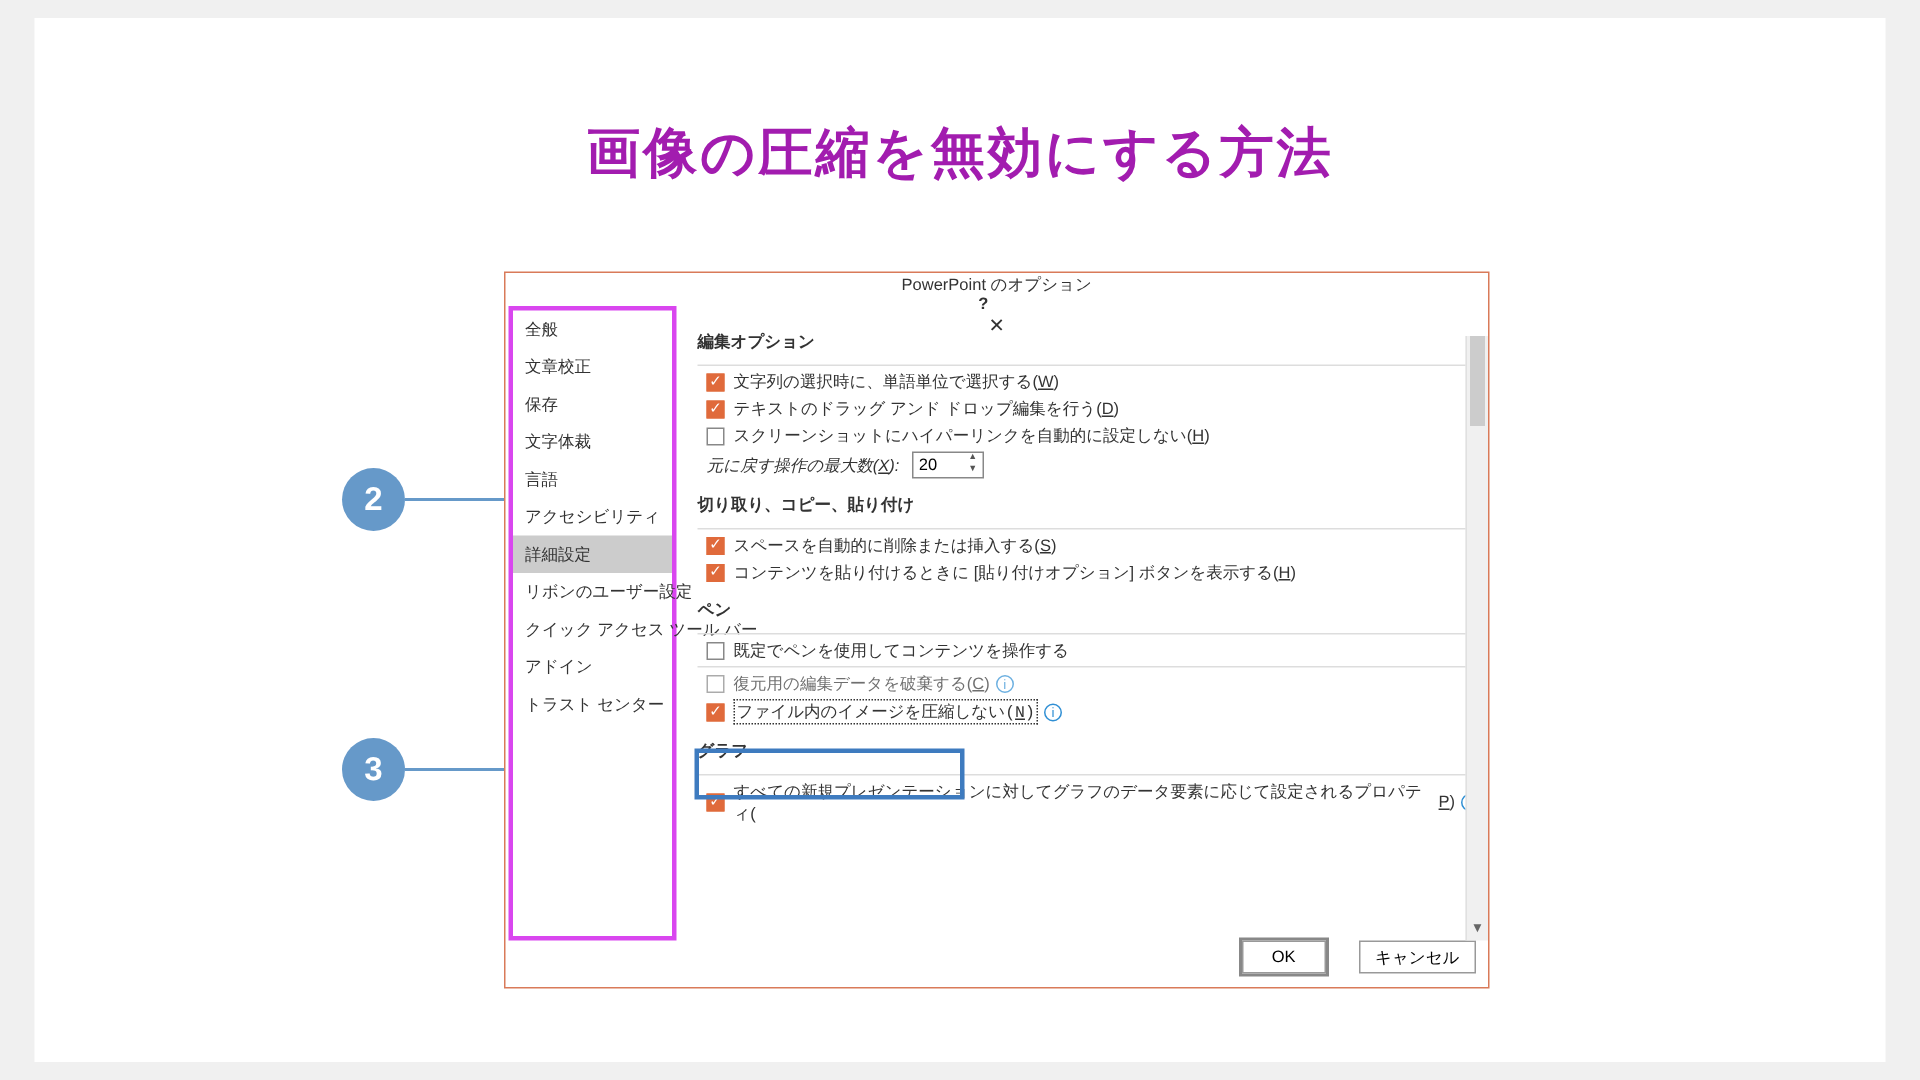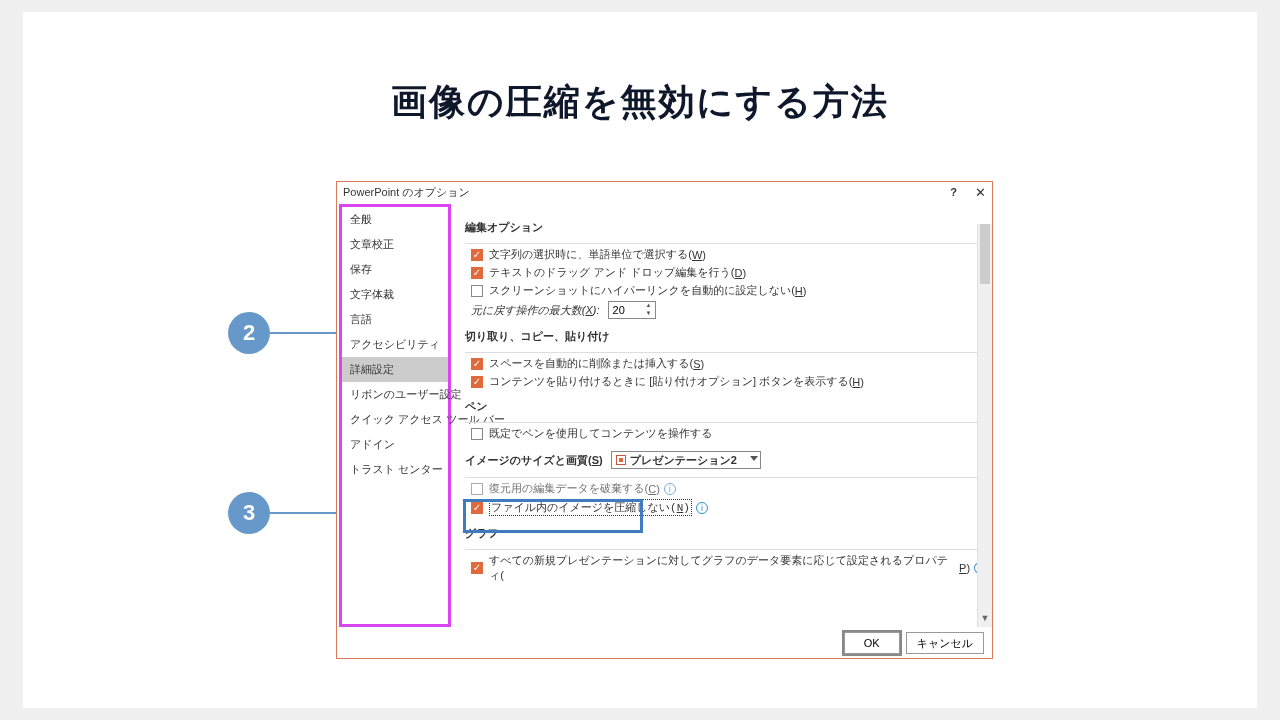--- a/index.html
+++ b/index.html
@@ -1,31 +1,31 @@
 <!DOCTYPE html>
 <html><head>
   <meta charset="utf-8">
   <style>
     * { box-sizing: border-box; margin: 0; padding: 0; }
     body { font-family: "Meiryo UI", "MS PGothic", sans-serif; background: #F0F0F0; width: 1280px; height: 720px; overflow: hidden; }
     .slide { position: absolute; left: 23px; top: 12px; width: 1234px; height: 696px; background: #fff; }
-    .slide-title { text-align: center; font-size: 36px; font-weight: 700; color: #0f172a; margin-top: 66px; letter-spacing: 2px; }
+    .slide-title { text-align: center; font-size: 36px; font-weight: 700; color: #a21caf; margin-top: 66px; letter-spacing: 2px; }
     
     .callout { position: absolute; display: flex; align-items: center; }
     .callout-circle { width: 42px; height: 42px; border-radius: 50%; background: #6699C9; color: #fff; font-size: 22px; font-weight: 700; display: flex; align-items: center; justify-content: center; }
     .callout-line { height: 2px; background: #6699C9; flex: 0 0 auto; }
     
     
     .dlg { position: absolute; left: 313px; top: 169px; width: 657px; height: 478px; border: 1px solid #D97A59; background: #fff; }
-    .dlg-titlebar { height: 20px; display: flex; align-items: center; padding: 0 6px; font-size: 11px; color: #333; }
+    .dlg-titlebar { height: 20px; display: flex; align-items: center; padding: 0 6px; font-size: 11px; color: #333; flex-direction: column; }
     .dlg-titlebar .spacer { flex: 1; }
     .dlg-help { font-weight: bold; margin-right: 18px; cursor: pointer; }
     .dlg-close { font-size: 13px; cursor: pointer; }
     .dlg-body { display: flex; height: 425px; }
-    .dlg-footer { height: 32px; display: flex; align-items: center; justify-content: flex-end; padding: 0 8px; gap: 6px; }
+    .dlg-footer { height: 32px; display: flex; align-items: flex-start; justify-content: flex-end; padding: 0 8px; gap: 22px; }
     .dlg-btn { height: 22px; min-width: 56px; border: 1px solid #999; background: #fff; font-size: 11px; padding: 0 10px; cursor: pointer; }
     .dlg-btn.ok { box-shadow: 0 0 0 2px #888; } 
     
     .sidebar { width: 112px; border: 3px solid #d946ef; margin: 2px 0 0 2px; background: #fff; }
     .sidebar-item { font-size: 11px; color: #333; padding: 5px 8px; cursor: pointer; white-space: nowrap; }
     .sidebar-item.selected { background: #ccc; }
     .side-highlight { border: 3px solid #3E7BBF; position: absolute; left: 313px; width: 113px; height: 24px; pointer-events: none; }
     
     .content { flex: 1; padding: 8px 6px 0 14px; position: relative; overflow: hidden; }
     .scrollbar { position: absolute; right: 0; top: 22px; bottom: 0; width: 15px; background: #f0f0f0; border-left: 1px solid #e0e0e0; }
@@ -157,29 +157,20 @@
             <span>)</span>
         </div>
 
         <div class="section-title">ペン</div>
         <hr class="sect-hr">
         <div class="row">
           <span class="cb"></span>
           <span>既定でペンを使用してコンテンツを操作する</span>
         </div>
 
-        <div class="section-title" style="display:flex;align-items:center;">
-          <span><span>イメージのサイズと画質(</span><span class="u">S</span><span>)</span></span>
-          <span style="width:8px"></span>
-          <span class="dd" style="width:150px;">
-            <span class="dd-ico"></span>
-            <span>プレゼンテーション2</span>
-            <span class="dd-arrow"></span>
-          </span>
-        </div>
         <hr class="sect-hr">
         <div class="row" style="opacity:.7">
           <span class="cb"></span>
           <span>復元用の編集データを破棄する(</span>
             <span class="u">C</span>
             <span>)</span>
           <span class="info">i</span>
         </div>
         <div class="row">
           <span class="cb checked"></span>

